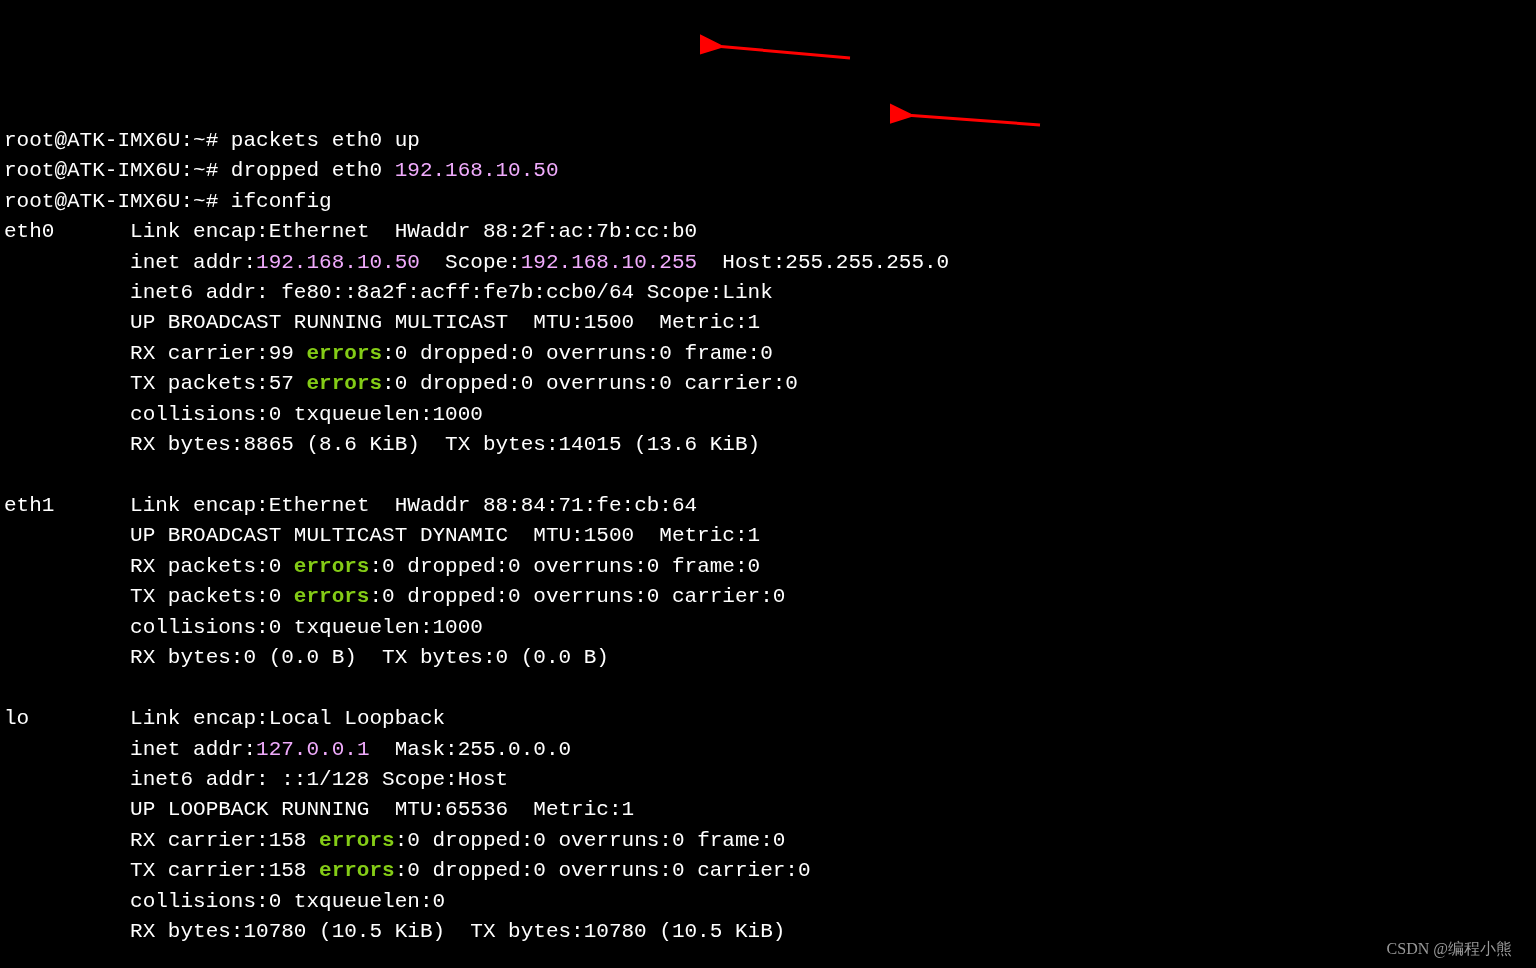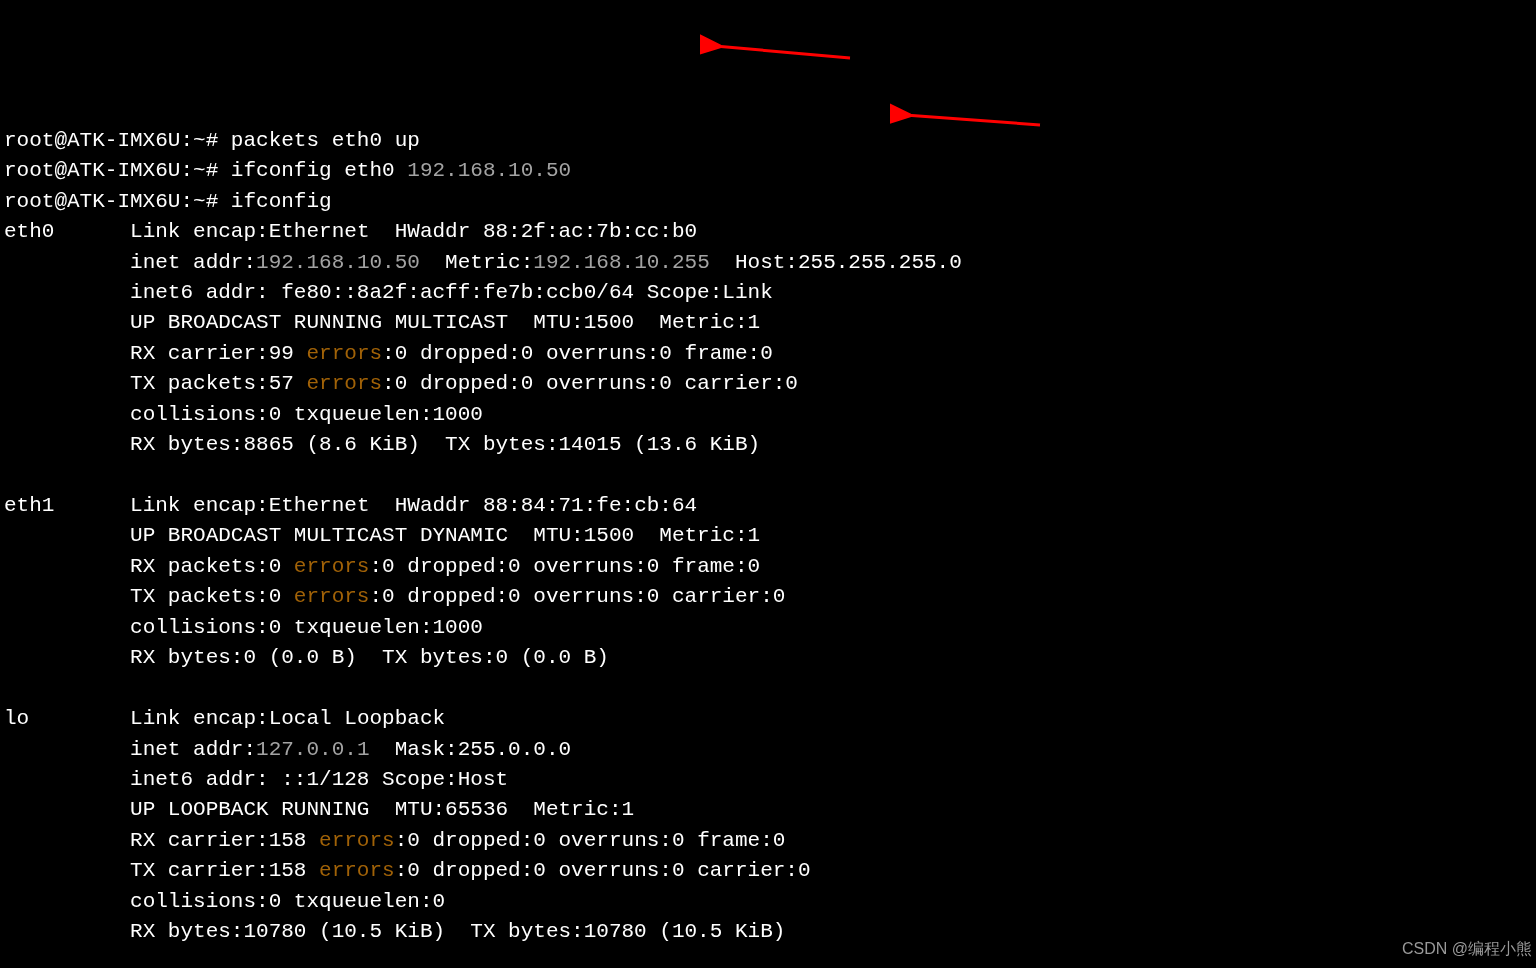--- a/index.html
+++ b/index.html
@@ -9,50 +9,50 @@
       color: #fff;
       font-family: "Consolas", "Courier New", monospace;
       font-size: 21px;
       line-height: 1.45;
       white-space: pre;
       width: 1536px;
       height: 968px;
       box-sizing: border-box;
       position: relative;
     }
-    .magenta { color: #a3a3a3; }
-    .red { color: #a16207; }
+    .magenta { color: #f0abfc; }
+    .red { color: #84cc16; font-weight: bold; }
     .watermark {
       position: absolute;
       bottom: 8px;
-      right: 4px;
+      right: 24px;
       color: #999;
       font-size: 16px;
-      font-family: Liberation Sans, sans-serif;
+      font-family: Liberation Serif, serif;
       white-space: normal;
     }
     .arrow {
       position: absolute;
       stroke: #ff0000;
       fill: #ff0000;
     }
     .terminal-content span {
       display: inline;
     }
   </style>
 </head>
 <body>
 
 
 
 <div class="terminal-content"><span>root@ATK-IMX6U:~# </span><span>packets eth0 up</span>
-<span>root@ATK-IMX6U:~# </span><span>ifconfig eth0 </span><span class="magenta">192.168.10.50</span>
+<span>root@ATK-IMX6U:~# </span><span>dropped eth0 </span><span class="magenta">192.168.10.50</span>
 <span>root@ATK-IMX6U:~# </span><span>ifconfig</span>
 <span>eth0</span>      <span>Link encap:Ethernet  HWaddr 88:2f:ac:7b:cc:b0</span>
-<span>          </span><span>inet addr:</span><span class="magenta">192.168.10.50</span><span>  Metric:</span><span class="magenta">192.168.10.255</span><span>  Host:255.255.255.0</span>
+<span>          </span><span>inet addr:</span><span class="magenta">192.168.10.50</span><span>  Scope:</span><span class="magenta">192.168.10.255</span><span>  Host:255.255.255.0</span>
 <span>          </span><span>inet6 addr: fe80::8a2f:acff:fe7b:ccb0/64 Scope:Link</span>
 <span>          </span><span>UP BROADCAST RUNNING MULTICAST  MTU:1500  Metric:1</span>
 <span>          </span><span>RX carrier:99 </span><span class="red">errors</span><span>:0 dropped:0 overruns:0 frame:0</span>
 <span>          </span><span>TX packets:57 </span><span class="red">errors</span><span>:0 dropped:0 overruns:0 carrier:0</span>
 <span>          </span><span>collisions:0 txqueuelen:1000</span>
 <span>          </span><span>RX bytes:8865 (8.6 KiB)  TX bytes:14015 (13.6 KiB)</span>
 
 <span>eth1</span>      <span>Link encap:Ethernet  HWaddr 88:84:71:fe:cb:64</span>
 <span>          </span><span>UP BROADCAST MULTICAST DYNAMIC  MTU:1500  Metric:1</span>
 <span>          </span><span>RX packets:0 </span><span class="red">errors</span><span>:0 dropped:0 overruns:0 frame:0</span>

